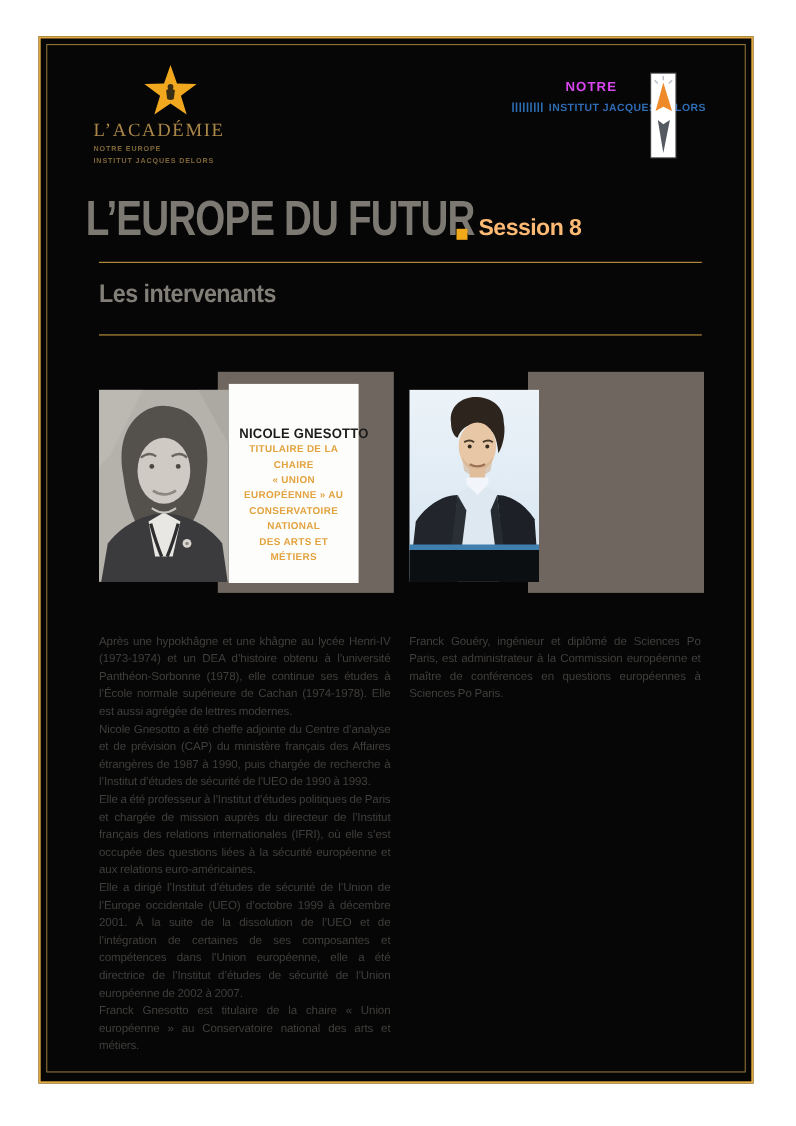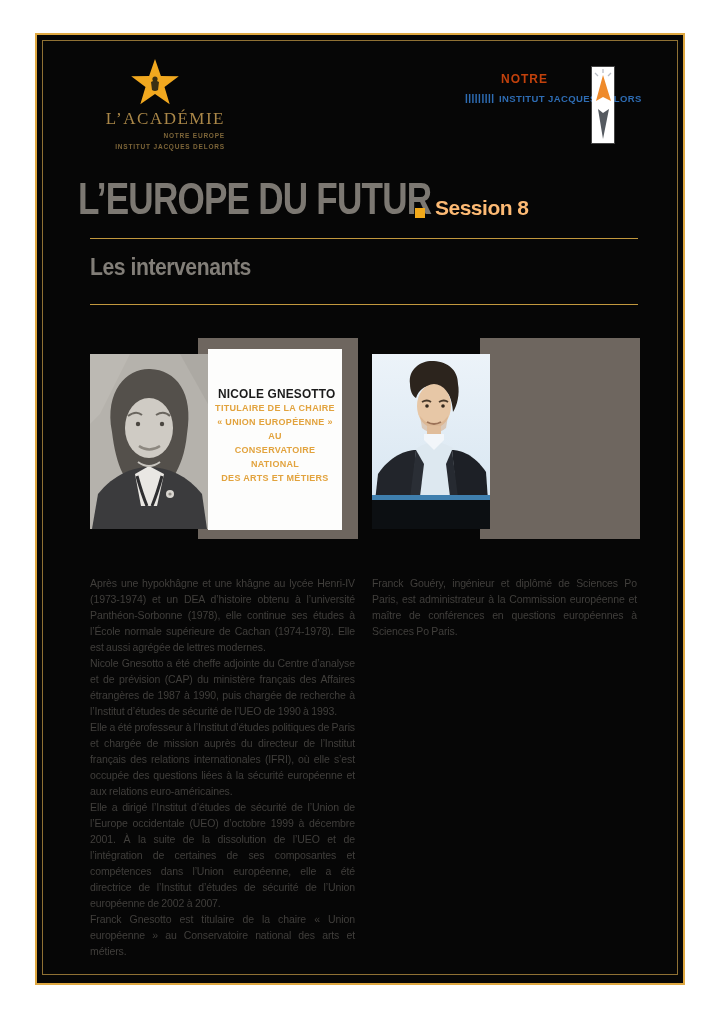--- a/index.html
+++ b/index.html
@@ -9,29 +9,29 @@
   }
   .panel{
     position:absolute;left:35px;top:33px;width:650px;height:952px;
     background:#060606;border:2px solid #dfa841;box-sizing:border-box;
   }
   .inner-frame{
     position:absolute;left:5px;top:5px;right:5px;bottom:8px;
     border:1px solid #8f7134;pointer-events:none;
   }
   
-  .logo-academie{position:absolute;left:48px;top:22px;width:140px;text-align:right;}
+  .logo-academie{position:absolute;left:48px;top:22px;width:140px;text-align:left;}
   .logo-academie .star{display:block;margin:0 auto;}
   .academie-title{
     font-family:"Liberation Serif", serif;color:#aa8748;font-size:17px;
     letter-spacing:1.5px;margin-top:2px;white-space:nowrap;
   }
   .academie-sub{color:#7d6538;font-size:6.5px;font-weight:bold;letter-spacing:0.8px;line-height:8px;margin-top:3px;}
   .logo-ne{position:absolute;left:428px;top:38px;width:200px;height:100px;}
-  .ne-notre{color:#c2410c;font-weight:bold;font-size:12px;letter-spacing:1px;margin-left:36px;line-height:12px;}
+  .ne-notre{color:#d946ef;font-weight:bold;font-size:12px;letter-spacing:1px;margin-left:49px;line-height:12px;}
   .ne-europe{color:#2e6cb3;font-weight:bold;font-size:21px;letter-spacing:2px;margin-left:34px;line-height:20px;display:flex;align-items:center;}
   .ne-dot{display:inline-block;width:7px;height:7px;background:#2e6cb3;margin:4px 2px 0 2px;}
   .ne-line3{margin-top:3px;white-space:nowrap;}
   .ne-bars{color:#2e6cb3;font-weight:bold;font-size:10px;letter-spacing:0.5px;display:inline-block;transform:scaleY(1.25);}
   .ne-sub{color:#2e6cb3;font-weight:bold;font-size:9.5px;letter-spacing:0.4px;}
   .ne-pen{
     position:absolute;left:127px;top:-6px;width:22px;height:76px;background:#ffffff;
     box-shadow:0 0 0 1px rgba(255,255,255,0.25);
   }
   
@@ -52,21 +52,21 @@
   }
   
   .speakers{position:absolute;left:53px;top:300px;width:548px;height:212px;}
   .speaker{position:absolute;top:0;width:270px;height:210px;}
   .speaker.left{left:0;}
   .speaker.right{left:282px;}
   .gray-box{position:absolute;left:108px;top:3px;width:160px;height:201px;background:#6e665f;}
   .photo{position:absolute;left:0;top:19px;width:118px;height:175px;overflow:hidden;}
   .photo svg{display:block;}
   .card{
-    position:absolute;left:118px;top:14px;width:134px;height:181px;background:#fdfdfc;
+    position:absolute;left:118px;top:14px;width:118px;height:181px;background:#fdfdfc;
     box-sizing:border-box;text-align:center;padding:38px 7px 0;
   }
   .card .name{font-size:12.5px;font-weight:bold;color:#1b1b1b;letter-spacing:0.2px;white-space:nowrap;transform:scaleX(0.95);transform-origin:center top;}
   .card .role{
     font-size:9px;font-weight:bold;color:#e2a33e;
     line-height:14px;letter-spacing:0.3px;white-space:pre-line;
   }
   
   .bios{position:absolute;left:53px;top:502px;width:548px;display:flex;gap:17px;margin-top:38px;}
   .bio-col{width:265px;font-size:10.5px;line-height:16px;color:#413f3c;text-align:justify;letter-spacing:-0.1px;word-spacing:-0.4px;}

